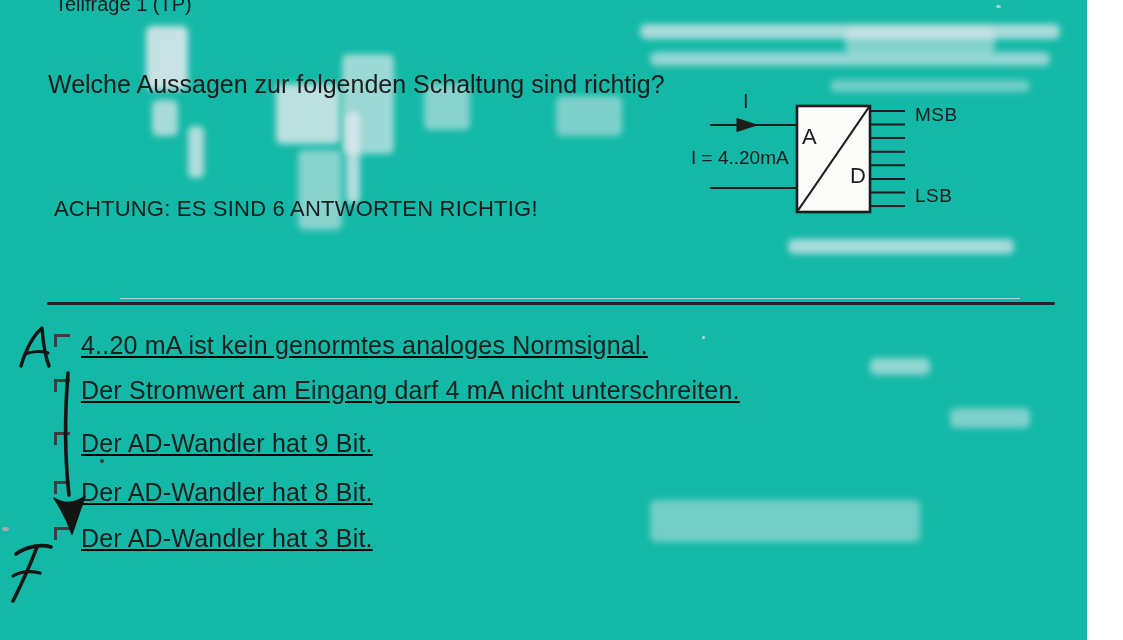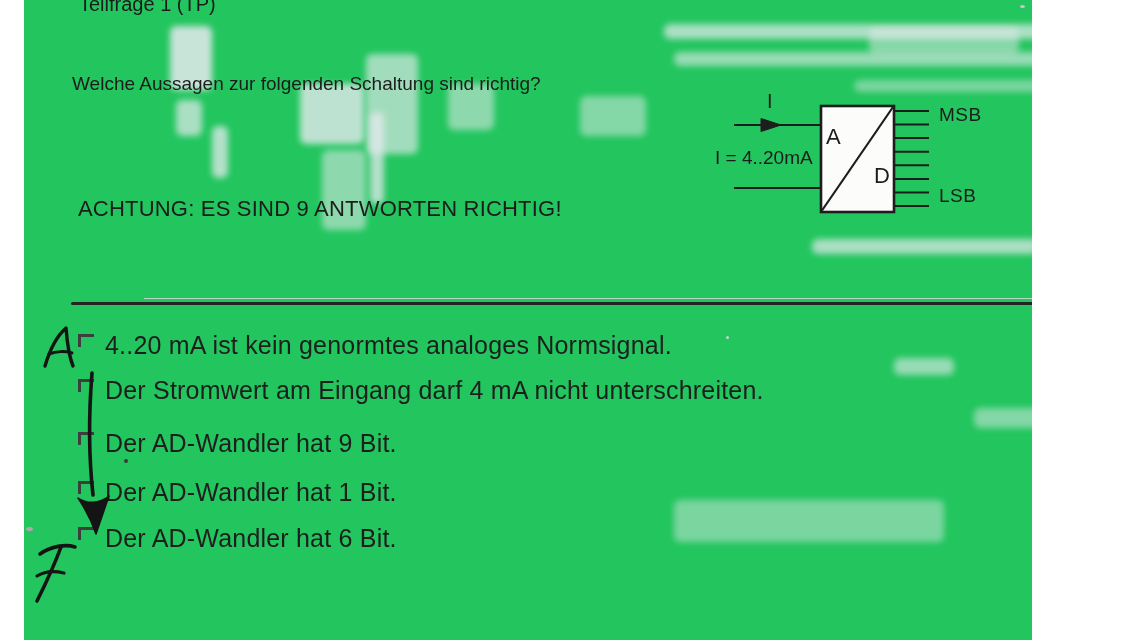--- a/index.html
+++ b/index.html
@@ -3,36 +3,36 @@
 <meta charset="utf-8">
 <style>
   html,body{margin:0;padding:0;}
   body{
     width:1123px;height:640px;
     background:#ffffff;
     font-family:"Liberation Sans","DejaVu Sans",sans-serif;
     overflow:hidden;
   }
   .page{
-    position:relative;width:1008px;height:640px;
-    background:#22c55e;overflow:hidden;margin-left:24px;
+    position:relative;width:1087px;height:640px;
+    background:#14b8a6;overflow:hidden;
   }
   
   .bleed{position:absolute;inset:0;pointer-events:none;}
   .blob{position:absolute;background:#e6eaef;filter:blur(3px);border-radius:6px;}
   
   .txt{position:absolute;color:#1c1c1c;white-space:nowrap;}
   .title{left:55px;top:-7px;font-size:20px;line-height:22px;}
-  .question{left:48px;top:71px;font-size:19px;line-height:26px;}
+  .question{left:48px;top:71px;font-size:25px;line-height:26px;}
   .notice{left:54px;top:196px;font-size:22px;line-height:26px;letter-spacing:.2px;}
   
   .divider{position:absolute;left:47px;top:302px;width:1008px;height:3px;background:#242424;border-radius:2px;}
   .divider-ghost{position:absolute;left:120px;top:298px;width:900px;height:1px;background:#d9d9d9;opacity:.8;}
   
-  .opt{position:absolute;left:54px;display:flex;align-items:flex-start;gap:11px;}
+  .opt{position:absolute;left:54px;display:flex;align-items:flex-start;gap:11px;text-decoration:underline;}
   .cb{display:inline-block;width:13px;height:10px;margin-top:3px;
       border-top:3px solid #3d3d3d;border-left:3px solid #3d3d3d;}
   .opt-label{font-size:25px;line-height:28px;color:#1e1e1e;letter-spacing:.2px;white-space:nowrap;}
   
   .circuit{position:absolute;left:678px;top:80px;}
   .circuit line,.circuit rect,.circuit polygon{stroke:#1d1d1d;}
   .circuit text{fill:#1d1d1d;font-family:"Liberation Sans","DejaVu Sans",sans-serif;}
   
   .handwriting{position:absolute;left:0;top:315px;}
   .hw-stroke{fill:none;stroke:#141414;stroke-linecap:round;stroke-linejoin:round;}
@@ -59,21 +59,21 @@
     <div class="blob" style="left:845px;top:28px;width:150px;height:26px;opacity:.5;"></div>
     <div class="blob" style="left:830px;top:80px;width:200px;height:12px;opacity:.45;"></div>
     <div class="blob" style="left:788px;top:239px;width:226px;height:15px;opacity:.7;"></div>
     <div class="blob" style="left:870px;top:358px;width:60px;height:17px;opacity:.6;"></div>
     <div class="blob" style="left:950px;top:408px;width:80px;height:20px;opacity:.5;"></div>
     <div class="blob" style="left:650px;top:500px;width:270px;height:42px;opacity:.45;"></div>
   </div>
 
   <div class="txt title">Teilfrage 1 (TP)</div>
   <div class="txt question">Welche Aussagen zur folgenden Schaltung sind richtig?</div>
-  <div class="txt notice">ACHTUNG: ES SIND 9 ANTWORTEN RICHTIG!</div>
+  <div class="txt notice">ACHTUNG: ES SIND 6 ANTWORTEN RICHTIG!</div>
 
   <svg class="circuit" width="300" height="148" viewBox="0 0 300 148">
 
     <line x1="32" y1="45" x2="119" y2="45" stroke-width="2"></line>
     <polygon points="59,38.5 59,51.5 79,45" fill="#1d1d1d" stroke-width="1"></polygon>
     <text x="65" y="28" font-size="20">I</text>
     <line x1="32" y1="108" x2="119" y2="108" stroke-width="2"></line>
     <text x="13" y="84" font-size="19">I = 4..20mA</text>
 
     <rect x="119" y="26" width="73" height="106" fill="#fcfcfb" stroke-width="2.6"></rect>
@@ -105,25 +105,25 @@
   <div class="opt" style="top:376px">
     <span class="cb"></span>
     <span class="opt-label">Der Stromwert am Eingang darf 4 mA nicht unterschreiten.</span>
   </div>
   <div class="opt" style="top:429px">
     <span class="cb"></span>
     <span class="opt-label">Der AD-Wandler hat 9 Bit.</span>
   </div>
   <div class="opt" style="top:478px">
     <span class="cb"></span>
-    <span class="opt-label">Der AD-Wandler hat 1 Bit.</span>
+    <span class="opt-label">Der AD-Wandler hat 8 Bit.</span>
   </div>
   <div class="opt" style="top:524px">
     <span class="cb"></span>
-    <span class="opt-label">Der AD-Wandler hat 6 Bit.</span>
+    <span class="opt-label">Der AD-Wandler hat 3 Bit.</span>
   </div>
 
   <svg class="handwriting" width="110" height="300" viewBox="0 0 110 300">
     <g>
       <path class="hw-stroke" stroke-width="3.4" d="M21,51 C26,34 34,20 42,13 C43,26 45,41 49,51"></path>
       <path class="hw-stroke" stroke-width="3" d="M25,39 C32,36 42,36 48,38"></path>
     </g>
     <g>
       <path class="hw-stroke" stroke-width="3.6" d="M68,58 C65,95 64,135 69,180"></path>
       <path d="M54,183 C63,189 75,189 85,181 L72,219 C67,204 60,192 54,183 Z" fill="#141414" stroke="#141414" stroke-width="1.5" stroke-linejoin="round"></path>

